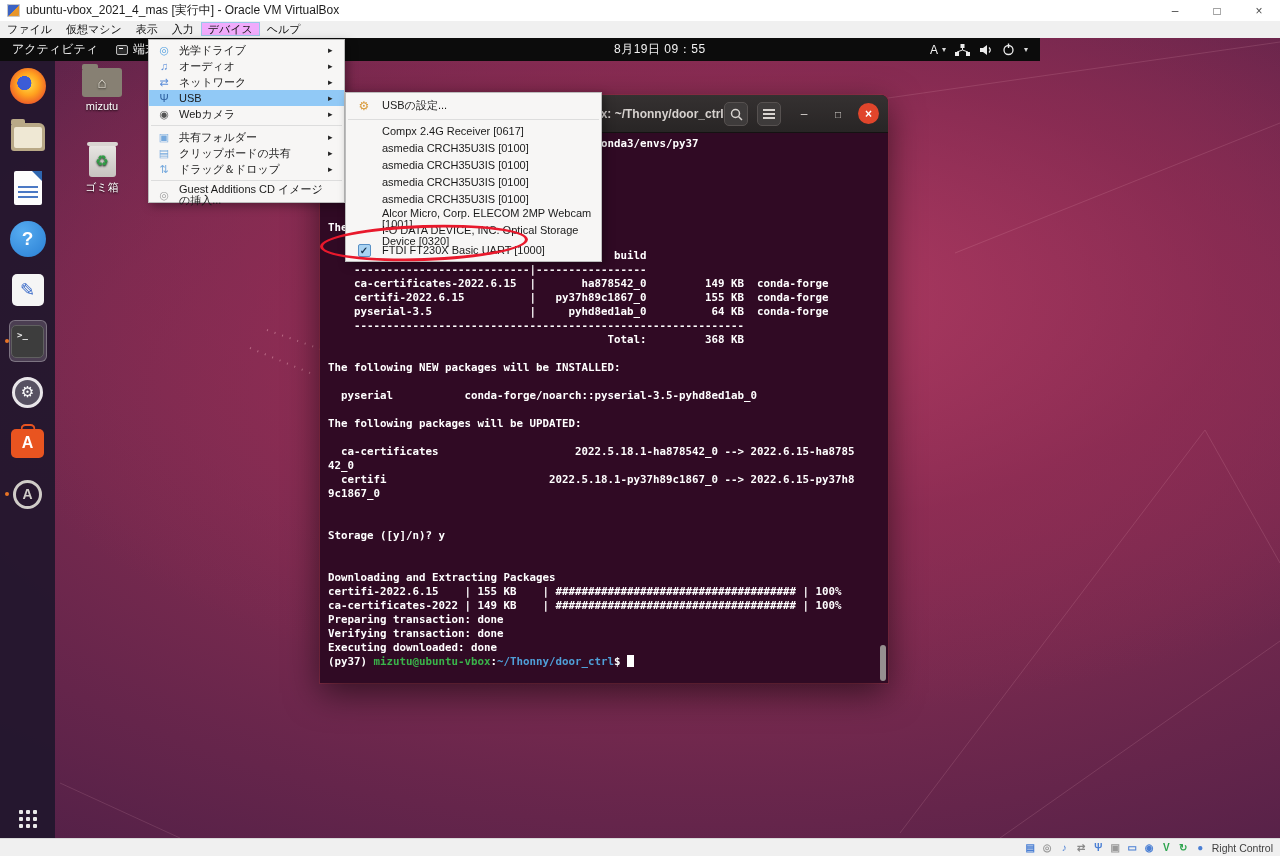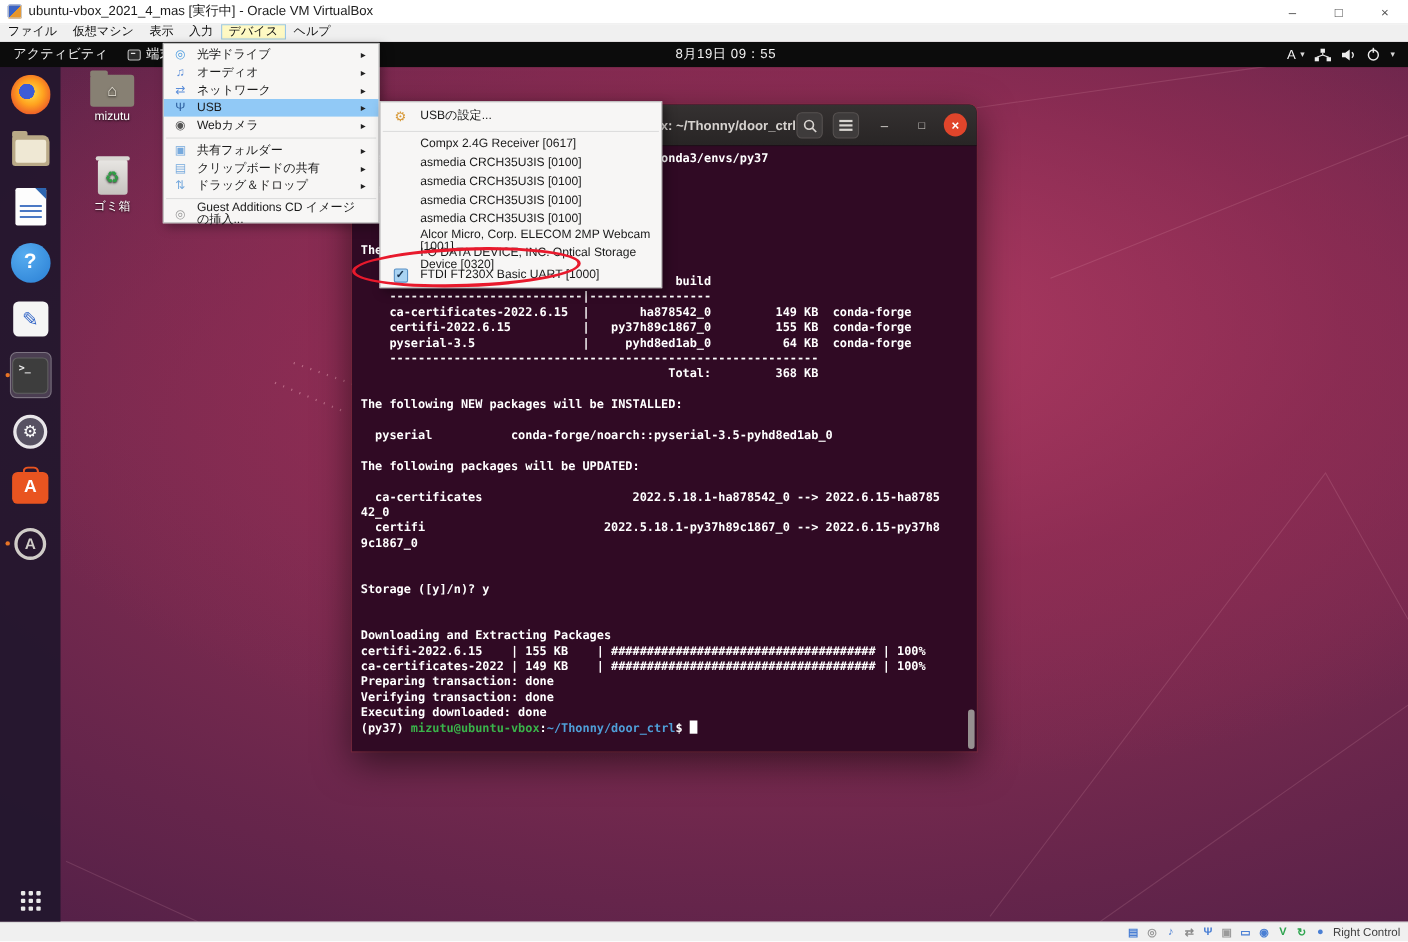--- a/index.html
+++ b/index.html
@@ -12,30 +12,30 @@
             display:flex;align-items:center;border-bottom:1px solid #f0f0f0}
   #vbox-icon{width:13px;height:13px;margin:0 6px 0 7px;border-radius:2px;
              background:linear-gradient(135deg,#3b63c4 0 52%,#e8962a 52% 100%);box-shadow:0 0 0 1px #c9c9c9 inset}
   #host-title{font-size:12px;color:#1c1c1c;white-space:nowrap}
   #win-buttons{margin-left:auto;display:flex}
   .win-btn{width:42px;height:21px;display:flex;align-items:center;justify-content:center;
            font-size:12px;color:#4c4c4c}
   #menubar{position:absolute;left:0;top:22px;width:1280px;height:16px;background:#f0f0f0;
            display:flex;font-size:11px;color:#111;z-index:5}
   .menu-item{padding:0 7px;display:flex;align-items:center;height:14px;line-height:16px}
-  .menu-item.active{background:#fef9c3;box-shadow:0 0 0 1px #9ac7e8 inset}
+  .menu-item.active{background:#f0abfc;box-shadow:0 0 0 1px #9ac7e8 inset}
 
   
   #screen{position:absolute;left:0;top:38px;width:1280px;height:800px;overflow:hidden;
           background:
             radial-gradient(95% 75% at 60% 32%, rgba(180,60,100,.85) 0%, rgba(150,45,85,.6) 38%, rgba(0,0,0,0) 70%),
             radial-gradient(140% 110% at 55% 45%, #8e3055 0%, #75294e 35%, #552148 62%, #3c1a3e 85%, #2f1535 100%)}
   #wallpaper-pattern{position:absolute;left:0;top:0;pointer-events:none}
 
-  #topbar{position:absolute;left:0;top:0;width:1280px;height:23px;background:#0c0c0c;
+  #topbar{position:absolute;left:0;top:0;width:1040px;height:23px;background:#0c0c0c;
           color:#f2f2f2;font-size:12px;display:flex;align-items:center;z-index:20}
   #activities{padding:0 12px;height:23px;display:flex;align-items:center}
   #focused-app{display:flex;align-items:center;gap:5px;padding:0 6px}
   #app-mini-icon{width:12px;height:10px;background:#2c2c2c;border:1px solid #bdbdbd;border-radius:2px;position:relative}
   #app-mini-icon::before{content:"";position:absolute;left:2px;top:2px;width:4px;height:1px;background:#fff}
   #clock{position:absolute;left:614px;top:0;height:23px;display:flex;align-items:center;
          font-weight:normal;letter-spacing:.5px}
   #tray{margin-left:auto;display:flex;align-items:center;gap:9px;padding-right:12px;height:23px}
   .tray-chev{font-size:8px;color:#d8d8d8}
   #input-method{display:flex;align-items:center;gap:4px;font-size:12px}

